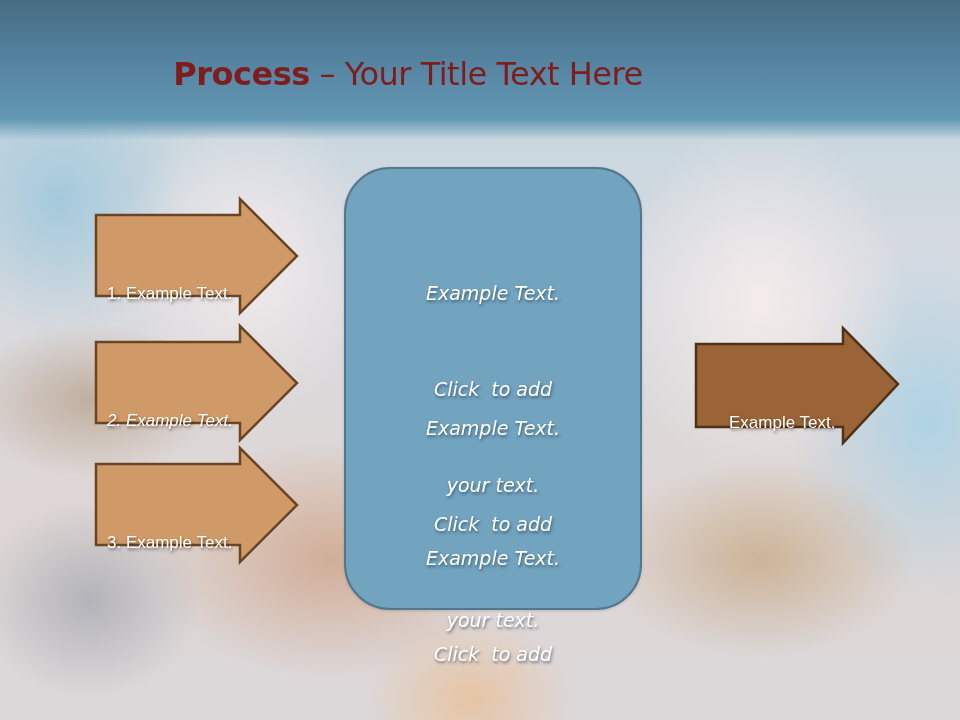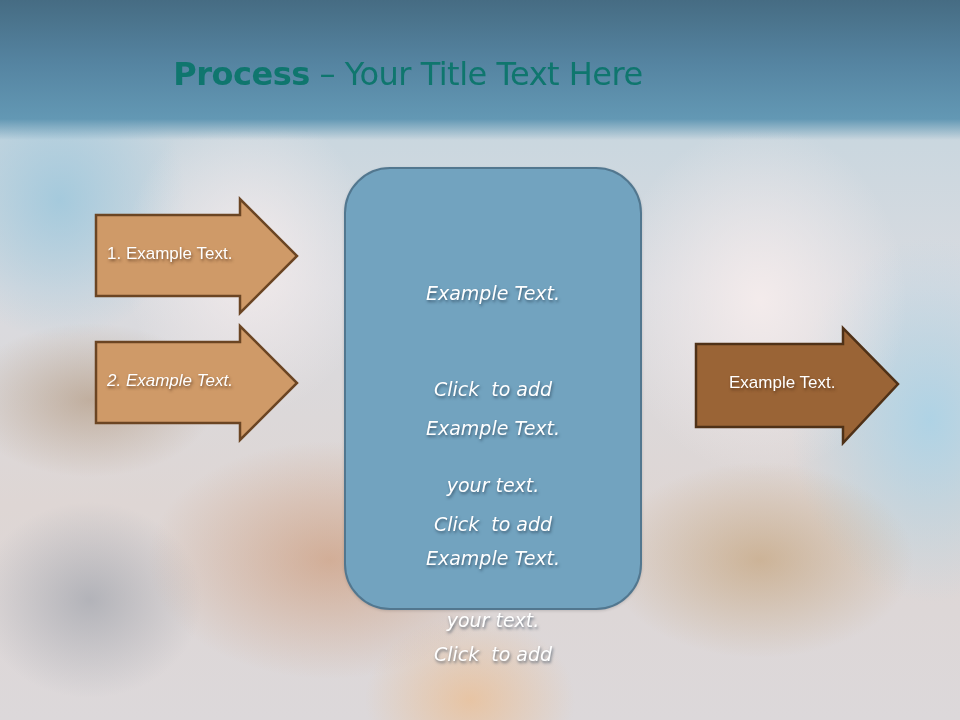--- a/index.html
+++ b/index.html
@@ -28,41 +28,42 @@
         radial-gradient(ellipse 180px 200px at 60px 200px, rgba(160,200,220,0.9), rgba(160,200,220,0) 70%),
         linear-gradient(180deg, #bcd3de 0%, #d9dbe0 40%, #ded6d4 70%, #dcd8da 100%);
     }
     .header {
       position: absolute; left: 0; top: 0; width: 960px; height: 140px;
       background: linear-gradient(180deg, #466c83 0%, #5584a1 45%, #6398b4 85%, rgba(99,152,180,0.0) 100%);
     }
     .title {
       position: absolute; left: 0; top: 50px; width: 816px;
       text-align: center;
-      color: #0f766e;
+      color: #7f1d1d;
       font-family: "DejaVu Sans", "Liberation Sans", sans-serif;
       font-size: 32px;
       line-height: 48px;
       letter-spacing: -0.5px;
     }
     .title .bold { font-weight: bold; }
     .title .light { font-weight: normal; }
 
     
     .arrow {
       position: absolute;
     }
     .arrow svg { position: absolute; left: 0; top: 0; overflow: visible; }
     .arrow-label {
       position: absolute;
       color: #ffffff;
       font-family: "Liberation Sans", "DejaVu Sans", sans-serif;
       font-size: 17px;
       white-space: nowrap;
       text-shadow: 1px 2px 3px rgba(70,40,20,0.65);
+      margin-top: 40px;
     }
 
     
     .center-box {
       position: absolute;
       left: 344px; top: 167px;
       width: 294px; height: 439px;
       background: #72a3bf;
       border: 2px solid #52778f;
       border-radius: 46px;
@@ -100,20 +101,26 @@
     <span class="arrow-label" style="left:12px; top:46px;">1. Example Text.</span>
   </div>
 
   <div class="arrow" style="left:95px; top:325px; width:204px; height:116px;">
     <svg width="204" height="116">
       <polygon points="1,17 145,17 145,1 202,58 145,115 145,98 1,98" fill="#cf9a68" stroke="#6b4523" stroke-width="2.5" stroke-linejoin="miter"></polygon>
     </svg>
     <span class="arrow-label" style="left:12px; top:46px;font-style:italic;">2. Example Text.</span>
   </div>
 
+  <div class="arrow" style="left:95px; top:447px; width:204px; height:116px;">
+    <svg width="204" height="116">
+      <polygon points="1,17 145,17 145,1 202,58 145,115 145,98 1,98" fill="#cf9a68" stroke="#6b4523" stroke-width="2.5" stroke-linejoin="miter"></polygon>
+    </svg>
+    <span class="arrow-label" style="left:12px; top:46px;">3. Example Text.</span>
+  </div>
 
   <div class="center-box">
     <div class="center-block" style="top:44px;">
       <span class="center-line">Example Text.</span>
       <span class="center-line">Click  to add</span>
       <span class="center-line">your text.</span>
     </div>
     <div class="center-block" style="top:179px;">
       <span class="center-line">Example Text.</span>
       <span class="center-line">Click  to add</span>

